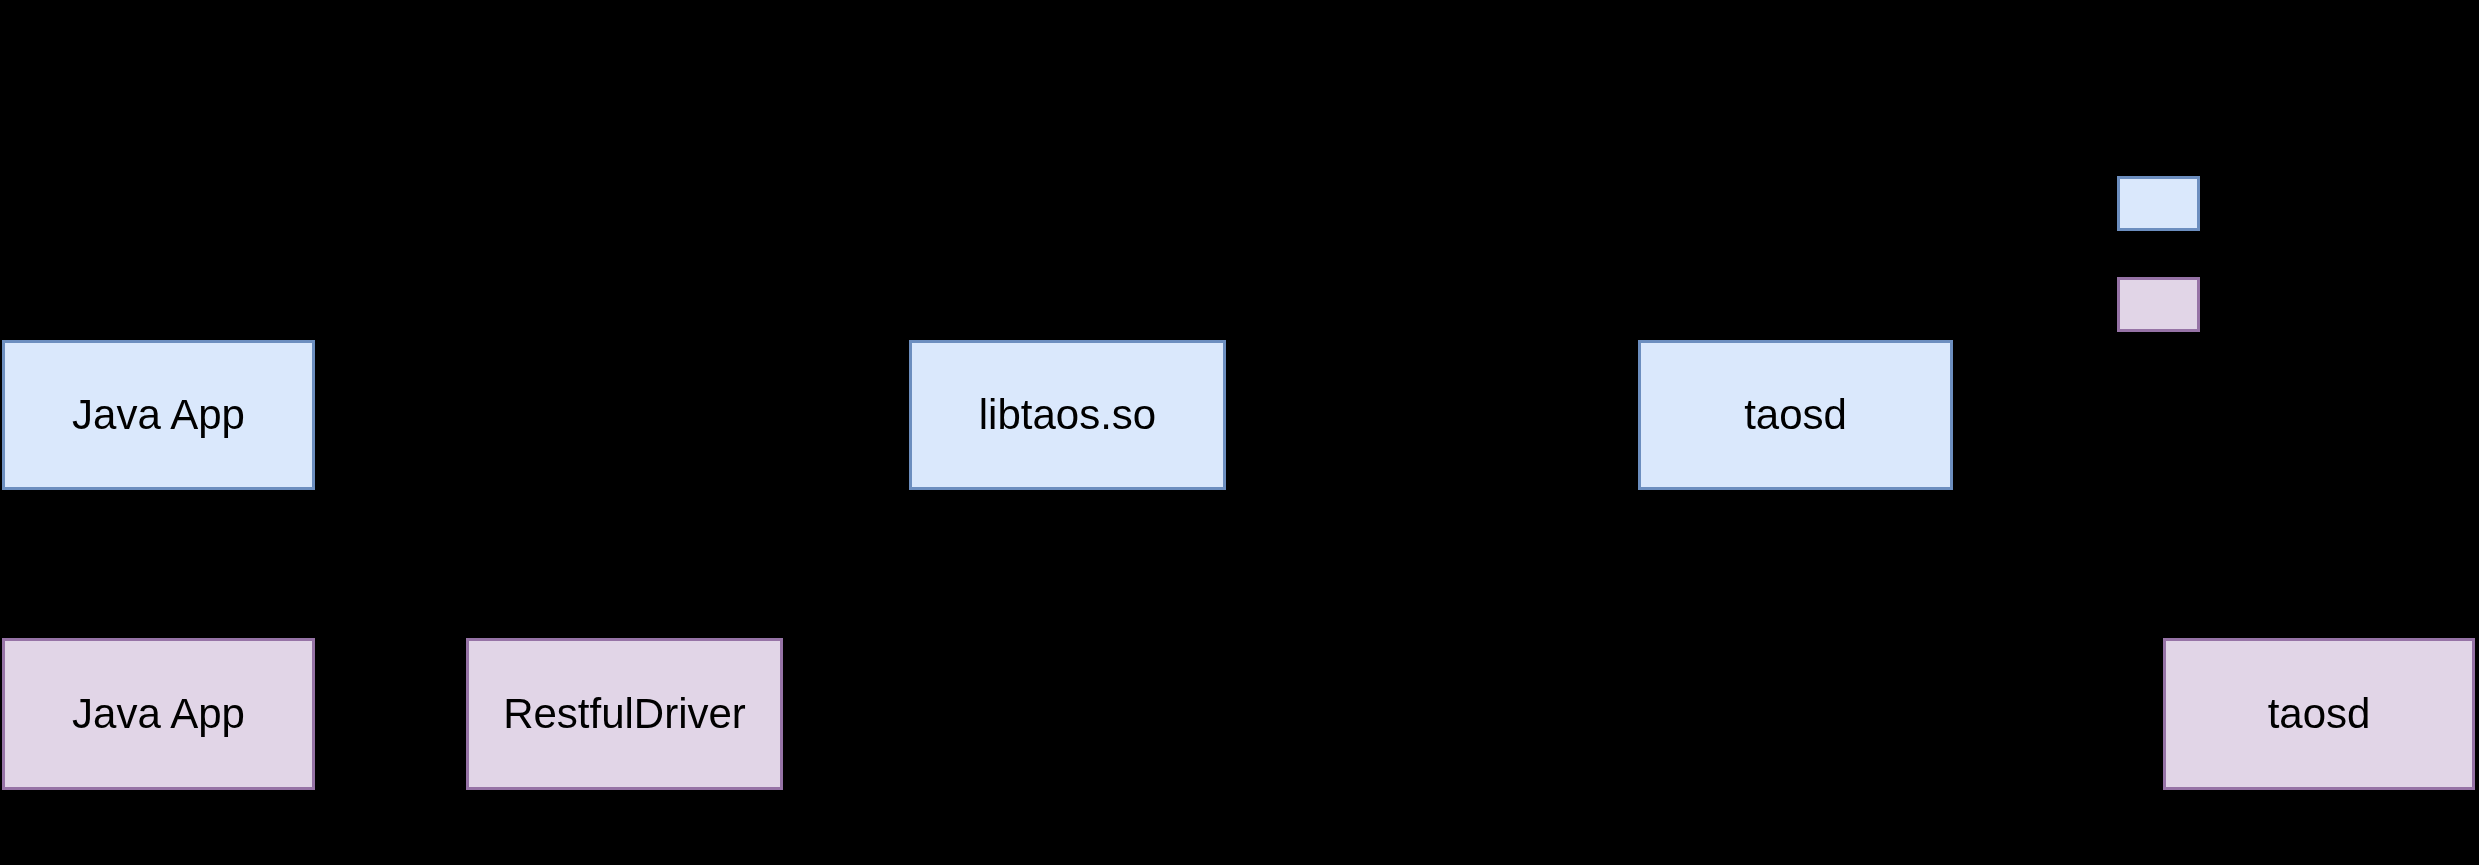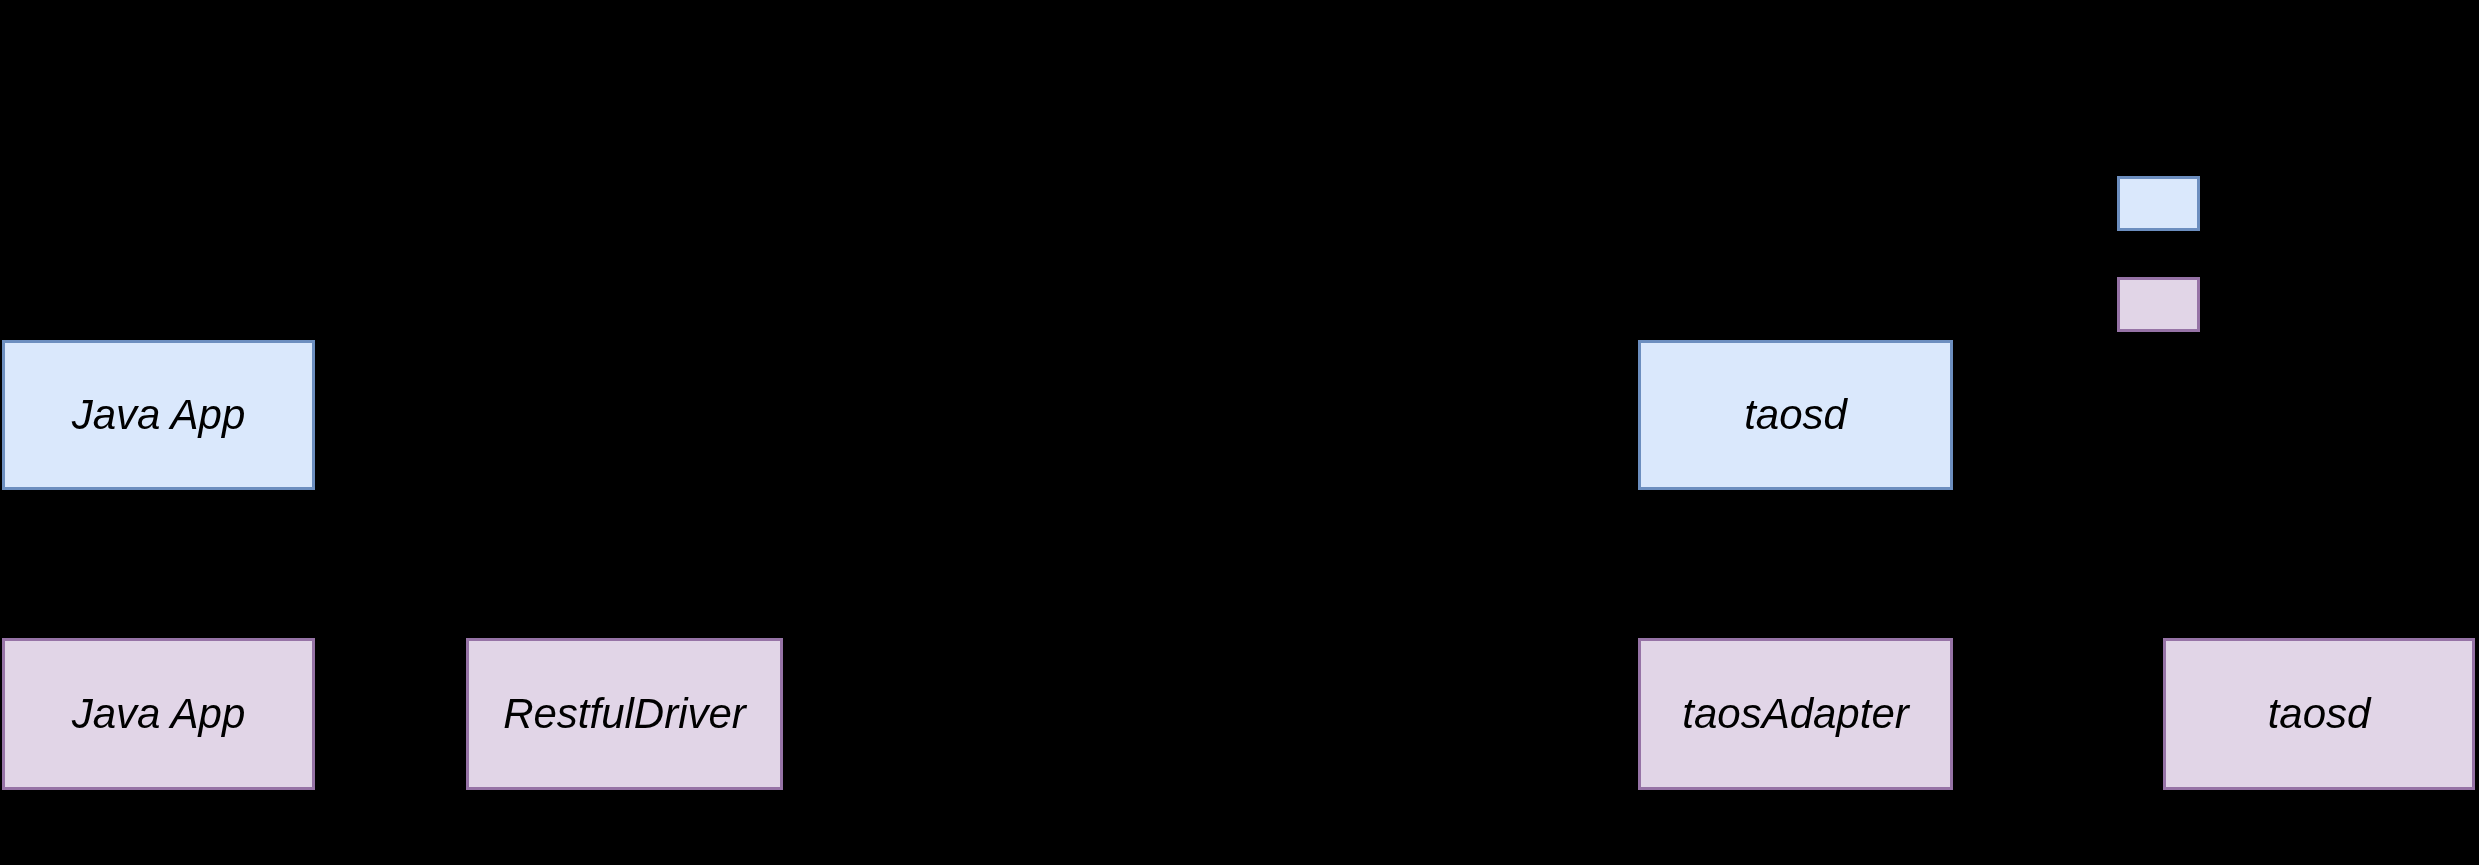--- a/index.html
+++ b/index.html
@@ -19,21 +19,20 @@
     position: absolute;
     box-sizing: border-box;
     border: 3px solid;
     display: flex;
     align-items: center;
     justify-content: center;
     font-size: 42px;
     color: #000000;
     text-align: right;
     line-height: 1.2;
-    font-style: italic;
   }
   .node.jni {
     background: #dae8fc;
     border-color: #6c8ebf;
   }
   .node.rest {
     background: #e1d5e7;
     border-color: #9673a6;
   }
   .legend-swatch {
@@ -77,32 +76,32 @@
     <line class="connector" x1="787" y1="415" x2="905" y2="415" marker-start="url(#ah-end)" marker-end="url(#ah-end)"></line>
     <line class="connector" x1="1229" y1="415" x2="1634" y2="415" marker-start="url(#ah-end)" marker-end="url(#ah-end)"></line>
     <line class="connector" x1="317" y1="714" x2="462" y2="714" marker-start="url(#ah-end)" marker-end="url(#ah-end)"></line>
     <line class="connector" x1="787" y1="714" x2="1634" y2="714" marker-start="url(#ah-end)" marker-end="url(#ah-end)"></line>
     <line class="connector" x1="1957" y1="714" x2="2159" y2="714" marker-start="url(#ah-end)" marker-end="url(#ah-end)"></line>
   </svg>
 
   <div class="node jni" style="left:2px;   top:340px; width:313px; height:150px;">
     <span>Java App</span>
   </div>
+  <div class="node jni" style="left:909px; top:340px; width:317px; height:150px;">
+    <span>libtaos.so</span>
+  </div>
   <div class="node jni" style="left:1638px; top:340px; width:315px; height:150px;">
     <span>taosd</span>
   </div>
 
   <div class="node rest" style="left:2px;   top:638px; width:313px; height:152px;">
     <span>Java App</span>
   </div>
   <div class="node rest" style="left:466px; top:638px; width:317px; height:152px;">
     <span>RestfulDriver</span>
-  </div>
-  <div class="node rest" style="left:1638px; top:638px; width:315px; height:152px;">
-    <span>taosAdapter</span>
   </div>
   <div class="node rest" style="left:2163px; top:638px; width:312px; height:152px;">
     <span>taosd</span>
   </div>
 
   <div class="legend-swatch jni" style="left:2117px; top:176px; width:83px; height:55px;"></div>
   <div class="legend-swatch rest" style="left:2117px; top:277px; width:83px; height:55px;"></div>
 
 </div>
 

